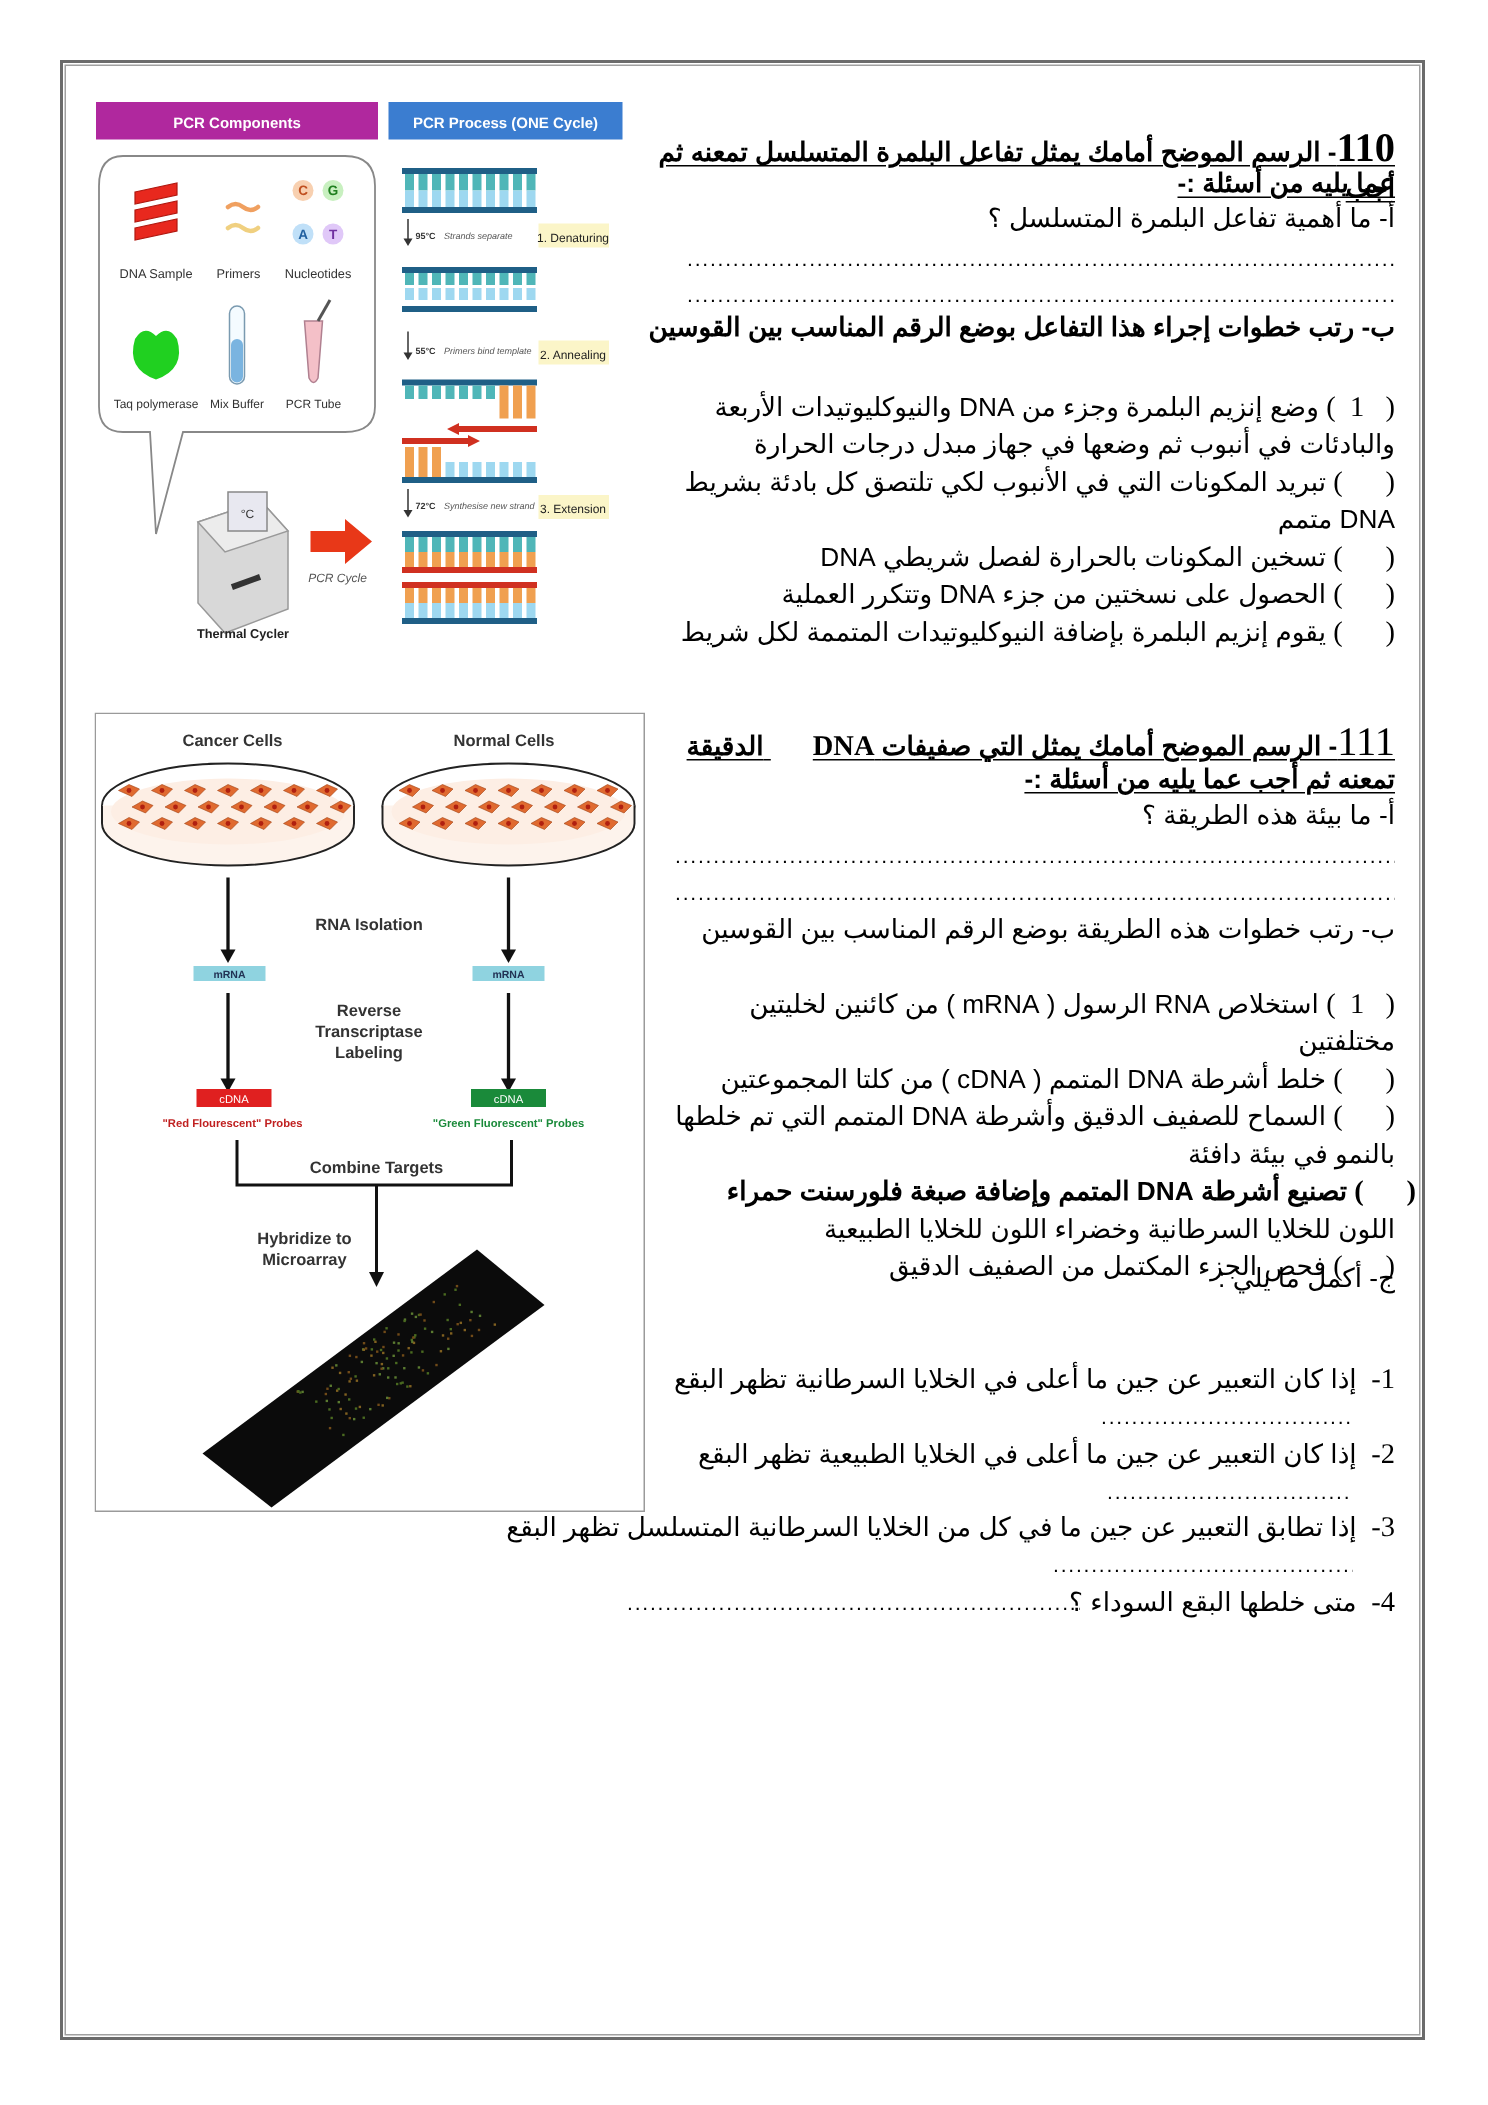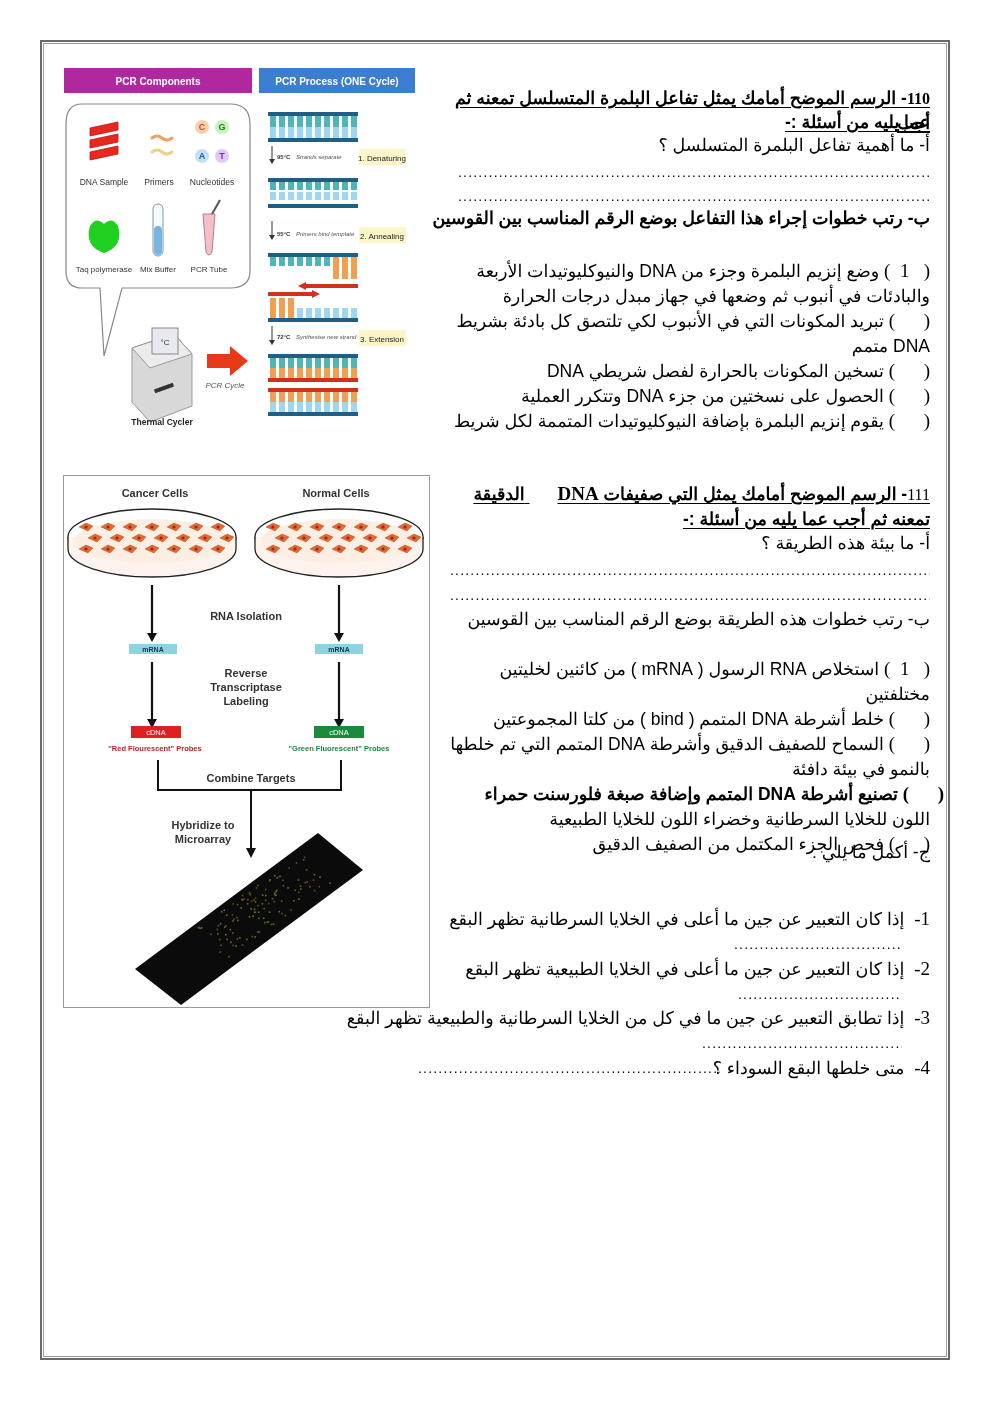--- a/index.html
+++ b/index.html
@@ -1,21 +1,21 @@
 <!DOCTYPE html>
 <html><head>
 <meta charset="utf-8">
 <style>
   html,body{margin:0;padding:0;background:#fff;}
   body{width:992px;height:1403px;position:relative;overflow:hidden;font-family:"Liberation Sans",sans-serif;color:#000;}
   .frame-outer{position:absolute;left:40px;top:40px;width:910px;height:1320px;border:2px solid #6b6b6b;box-sizing:border-box;}
   .frame-inner{position:absolute;left:43px;top:43px;width:904px;height:1314px;border:1px solid #a0a0a0;box-sizing:border-box;}
   .rtl{direction:rtl;text-align:right;position:absolute;}
   .q-title{font-weight:bold;font-size:17.5px;line-height:24px;text-decoration:underline;text-underline-offset:3px;}
-  .q-title .num{font-family:"Liberation Serif",serif;font-size:16px;}
+  .q-title .num{font-family:"Liberation Serif",serif;font-size:27px;}
   .q-title .lat{font-family:Liberation Serif, serif;font-size:19px;margin-left:28px;}
   .line{font-size:17.5px;line-height:24.5px;white-space:nowrap;}
   .lat{font-family:"Liberation Serif",serif;font-size:19px;}
   .dots{position:absolute;font-size:14px;letter-spacing:1.2px;overflow:hidden;white-space:nowrap;color:#000;}
   .sub-b{font-weight:bold;text-underline-offset:3px;font-size:17.5px;}
   .paren{font-family:"Liberation Serif",serif;font-size:19px;}
   .fig{position:absolute;}
   .fig text{font-family:"Liberation Sans",sans-serif;}
 </style>
 </head>
@@ -522,21 +522,21 @@
 <div class="rtl line" style="right:62px;top:531px;">أ- ما بيئة هذه الطريقة ؟</div>
 <div class="dots" style="left:450px;top:562px;width:480px;">......................................................................................................................................</div>
 <div class="dots" style="left:450px;top:587px;width:480px;">......................................................................................................................................</div>
 <div class="rtl line" style="right:62px;top:607px;">ب- رتب خطوات هذه الطريقة بوضع الرقم المناسب بين القوسين</div>
 
 <div class="rtl line" style="right:62px;top:657px;">
   <span class="paren">(&nbsp;&nbsp;&nbsp;<span>1</span>&nbsp;&nbsp;)</span> <span>استخلاص RNA الرسول ( mRNA ) من كائنين لخليتين</span>
 </div>
 <div class="rtl line" style="right:62px;top:682px;">مختلفتين</div>
 <div class="rtl line" style="right:62px;top:707px;">
-  <span class="paren">(&nbsp;&nbsp;&nbsp;&nbsp;&nbsp;&nbsp;)</span> <span>خلط أشرطة DNA المتمم ( bind ) من كلتا المجموعتين</span>
+  <span class="paren">(&nbsp;&nbsp;&nbsp;&nbsp;&nbsp;&nbsp;)</span> <span>خلط أشرطة DNA المتمم ( cDNA ) من كلتا المجموعتين</span>
 </div>
 <div class="rtl line" style="right:62px;top:732px;">
   <span class="paren">(&nbsp;&nbsp;&nbsp;&nbsp;&nbsp;&nbsp;)</span> <span>السماح للصفيف الدقيق وأشرطة DNA المتمم التي تم خلطها</span>
 </div>
 <div class="rtl line" style="right:62px;top:757px;">بالنمو في بيئة دافئة</div>
 <div class="rtl line" style="right:48px;top:782px;font-weight:bold;">
   <span class="paren">(&nbsp;&nbsp;&nbsp;&nbsp;&nbsp;&nbsp;)</span> <span>تصنيع أشرطة DNA المتمم وإضافة صبغة فلورسنت حمراء</span>
 </div>
 <div class="rtl line" style="right:62px;top:807px;">اللون للخلايا السرطانية وخضراء اللون للخلايا الطبيعية</div>
 <div class="rtl line" style="right:62px;top:832px;">
@@ -547,19 +547,19 @@
 
 <div class="rtl line" style="right:62px;top:907px;">
   <span class="lat">1-</span>&nbsp;&nbsp;<span>إذا كان التعبير عن جين ما أعلى في الخلايا السرطانية تظهر البقع</span>
 </div>
 <div class="dots" style="left:734px;top:936px;width:168px;">......................................................................................................................................</div>
 <div class="rtl line" style="right:62px;top:957px;">
   <span class="lat">2-</span>&nbsp;&nbsp;<span>إذا كان التعبير عن جين ما أعلى في الخلايا الطبيعية تظهر البقع</span>
 </div>
 <div class="dots" style="left:738px;top:986px;width:164px;">......................................................................................................................................</div>
 <div class="rtl line" style="right:62px;top:1006px;">
-  <span class="lat">3-</span>&nbsp;&nbsp;<span>إذا تطابق التعبير عن جين ما في كل من الخلايا السرطانية والطبيعية تظهر البقع</span>
+  <span class="lat">3-</span>&nbsp;&nbsp;<span>إذا تطابق التعبير عن جين ما في كل من الخلايا السرطانية المتسلسل تظهر البقع</span>
 </div>
 <div class="dots" style="left:702px;top:1035px;width:200px;">......................................................................................................................................</div>
 <div class="rtl line" style="right:62px;top:1056px;">
   <span class="lat">4-</span>&nbsp;&nbsp;<span>متى خلطها البقع السوداء ؟</span>
 </div>
 <div class="dots" style="left:418px;top:1060px;width:302px;">......................................................................................................................................</div>
 
 </body></html>

